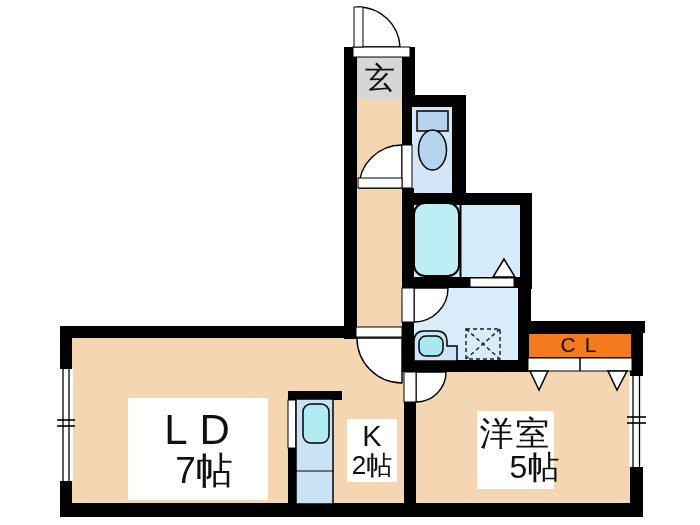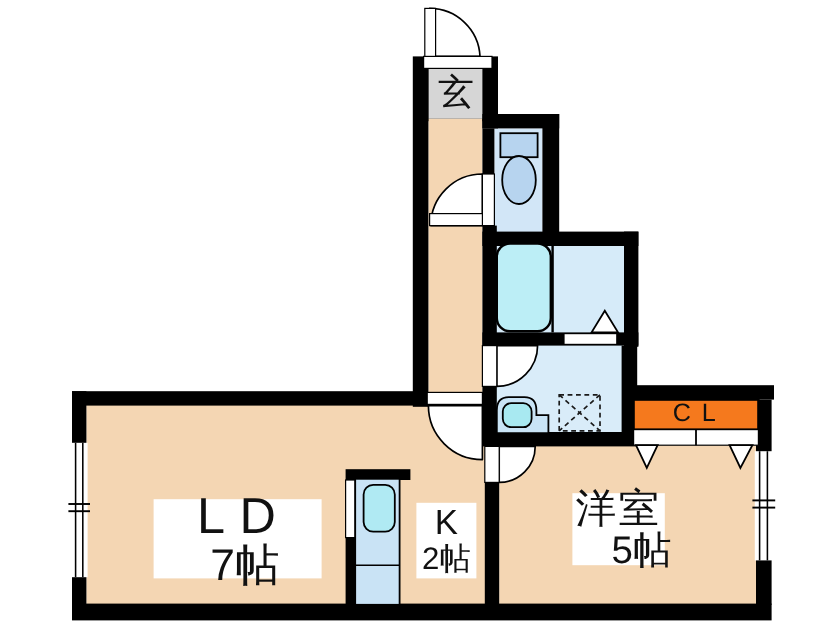--- a/index.html
+++ b/index.html
@@ -1,27 +1,27 @@
 <!DOCTYPE html>
 <html><head>
 <meta charset="utf-8">
 <style>
   html,body{margin:0;padding:0;background:#ffffff;}
   .stage{position:relative;width:700px;height:525px;background:#ffffff;overflow:hidden;
          font-family:"Liberation Sans","DejaVu Sans",sans-serif;}
   .stage svg{position:absolute;left:0;top:0;}
   .lbl{position:absolute;color:#111;text-align:center;line-height:1.02;white-space:nowrap;}
   .roombox{background:#ffffff;display:flex;flex-direction:column;justify-content:center;align-items:center;}
-  .ld-box{left:128px;top:416px;width:140px;height:66px;}
+  .ld-box{left:128px;top:398px;width:140px;height:102px;}
   .ld-name{font-size:42px;letter-spacing:12px;margin-left:10px;}
   .ld-area{font-size:37px;margin-left:12px;}
   .k-box{left:347px;top:419px;width:50px;height:63px;}
   .k-name{font-size:29px;}
   .k-area{font-size:26px;text-align:right;}
-  .yo-box{left:477px;top:411px;width:77px;height:60px;}
+  .yo-box{left:477px;top:411px;width:77px;height:78px;}
   .yo-name{font-size:34px;letter-spacing:2px;}
   .yo-area{font-size:32px;margin-left:38px;}
   .genkan{left:356px;top:57px;width:48px;height:42px;font-size:30px;
           display:flex;align-items:center;justify-content:center;}
   .cl{left:528px;top:332px;width:104px;height:26px;font-size:21px;letter-spacing:9px;
       display:flex;align-items:center;justify-content:center;padding-left:6px;box-sizing:border-box;}
 </style>
 </head>
 <body>
 

